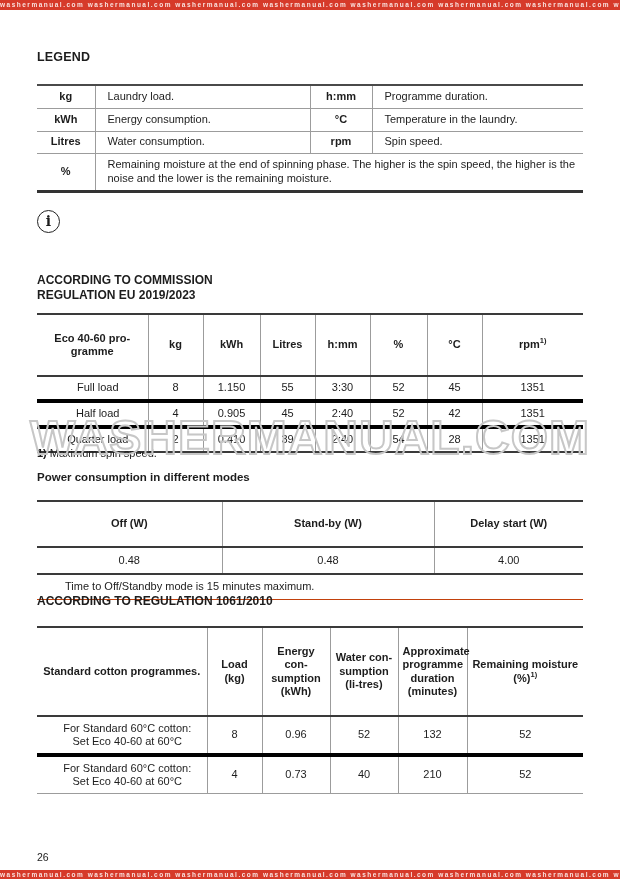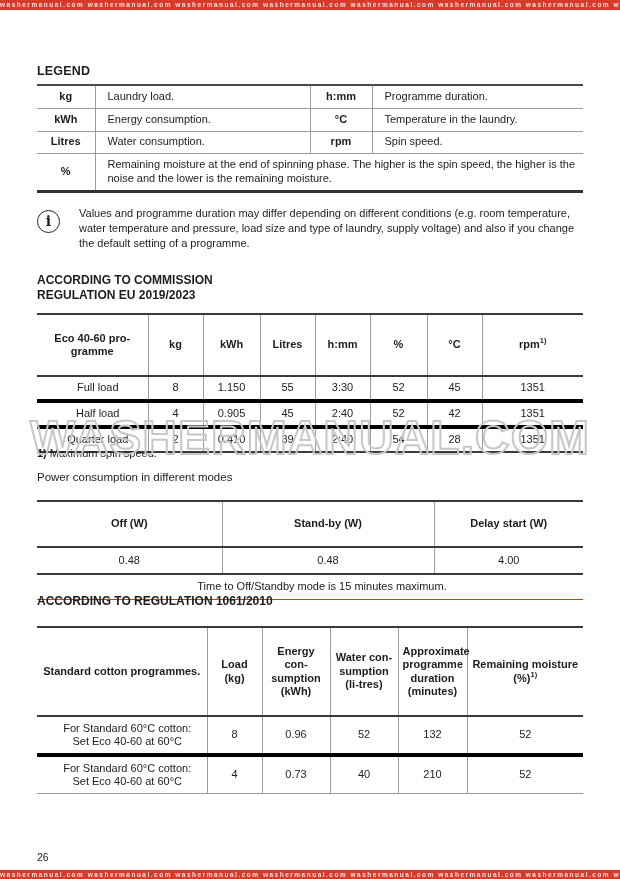--- a/index.html
+++ b/index.html
@@ -7,23 +7,23 @@
        font-family:"Liberation Sans","DejaVu Sans",sans-serif;color:#1d1d1d;}
   .page{position:absolute;left:0;top:0;width:620px;height:879px;background:#ffffff;}
 
   .banner{position:absolute;left:0;width:620px;overflow:hidden;white-space:nowrap;}
   .banner-top{top:0;height:10px;}
   .banner-bottom{top:870px;height:9px;}
   .banner .pat{display:block;font-size:6.5px;font-weight:bold;line-height:10px;
        color:rgba(255,255,255,.85);letter-spacing:1.5px;}
 
   .abs{position:absolute;}
-  .h-legend{left:37px;top:64px;font-size:12.5px;font-weight:bold;letter-spacing:.2px;}
+  .h-legend{left:37px;top:50px;font-size:12.5px;font-weight:bold;letter-spacing:.2px;}
   .h-section{left:37px;font-size:12px;font-weight:bold;line-height:14.5px;white-space:pre-line;}
-  .h-sub{left:37px;font-size:11.5px;font-weight:normal;}
+  .h-sub{left:37px;font-size:11.5px;font-weight:bold;}
 
   table{border-collapse:collapse;table-layout:fixed;font-size:11px;color:#1d1d1d;}
   td{padding:0 4px;vertical-align:middle;line-height:13.5px;}
   .pre{white-space:pre-line;}
   sup{font-size:7.5px;vertical-align:super;line-height:0;}
 
   
   .legend{left:37px;top:84px;width:546px;border-top:2px solid #4a4a4a;border-bottom:3px solid #333;}
   .legend td.sym{border-left:1px solid #9c9c9c;border-right:1px solid #9c9c9c;
        font-weight:bold;text-align:center;}
@@ -48,21 +48,21 @@
   .eco{left:37px;top:313px;border-bottom:2px solid #3a3a3a;}
   .eco tr.hdr td{height:60px;}
   .eco tr.data td{height:22px;text-align:center;}
 
   .footnote{left:37px;top:447px;font-size:11px;}
   .footnote b{font-weight:bold;}
 
   .power{left:37px;top:500px;border-bottom:1px solid #c2410c;}
   .power tr.hdr td{height:44px;}
   .power tr.data td{height:25px;text-align:center;border-bottom:2px solid #3a3a3a;}
-  .power tr.note td{height:24px;border-left:none;text-align:center;padding-left:28px;}
+  .power tr.note td{height:24px;border-left:none;text-align:left;padding-left:28px;}
 
   .reg{left:37px;top:626px;border-bottom:1px solid #9c9c9c;}
   .reg tr.hdr td{height:87px;}
   .reg tr.data td{height:36px;text-align:center;}
 
   .pageno{left:37px;top:851px;font-size:10.5px;font-weight:normal;}
 
   .watermark{left:28px;top:410px;width:564px;height:56px;line-height:56px;text-align:center;
        font-size:48px;font-weight:bold;letter-spacing:1px;z-index:6;pointer-events:none;
        color:rgba(200,200,200,.25);-webkit-text-fill-color:transparent;
@@ -106,21 +106,20 @@
       <td class="desc">Spin speed.</td>
     </tr>
     <tr style="height:38px">
       <td class="sym">%</td>
       <td class="desc" colspan="3">Remaining moisture at the end of spinning phase. The higher is the spin speed, the higher is the noise and the lower is the remaining moisture.</td>
     </tr>
   </tbody>
     </table>
 
   <div class="abs info-icon">i</div>
-  <div class="abs info-text">Values and programme duration may differ depending on different conditions (e.g. room temperature, water temperature and pressure, load size and type of laundry, supply voltage) and also if you change the default setting of a programme.</div>
 
   <div class="abs h-section" style="top:273px">ACCORDING TO COMMISSION
 REGULATION EU 2019/2023</div>
 
   <table class="abs dt eco">
     <colgroup>
         <col style="width:111px">
         <col style="width:55px">
         <col style="width:57px">
         <col style="width:55px">

